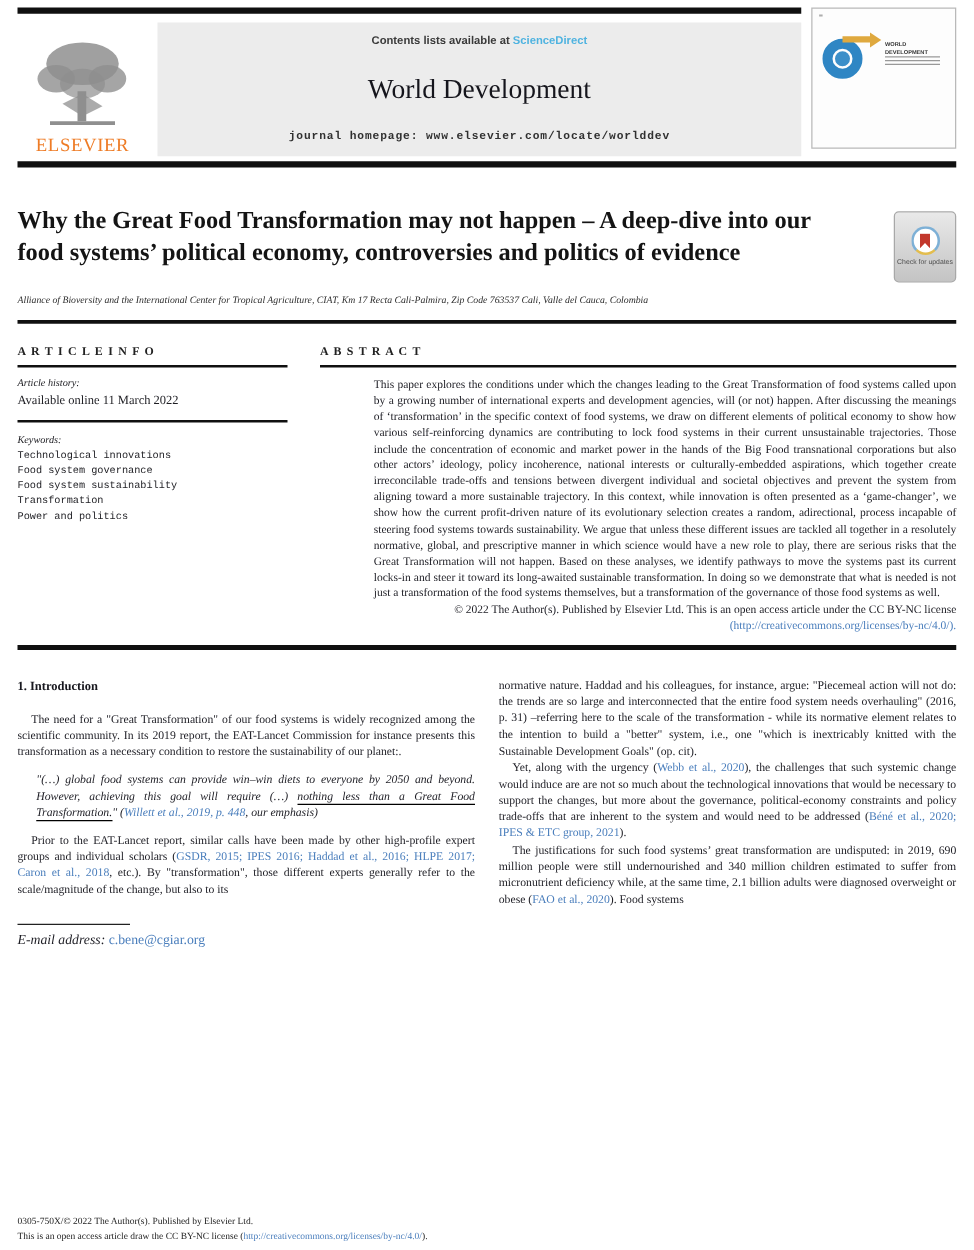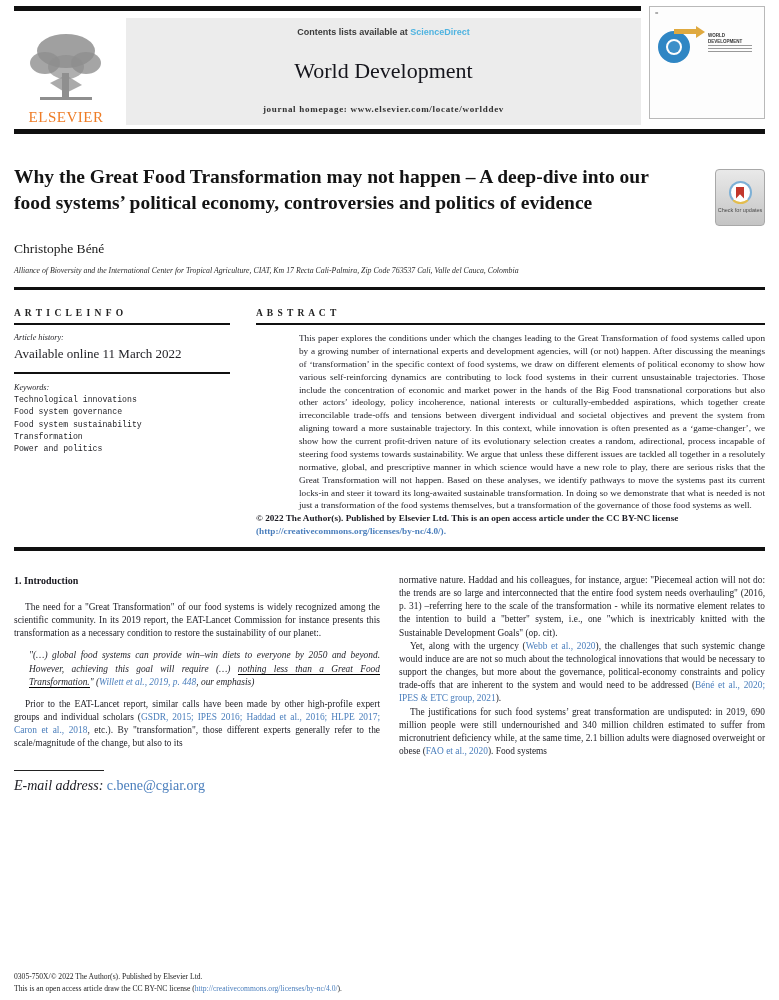--- a/index.html
+++ b/index.html
@@ -11,21 +11,21 @@
   .header-wrap { display:flex; gap:8px; padding-top:6px; }
   .header-left { flex:1; }
   .topbar { height:5px; background:#101010; }
   .header-row { display:flex; gap:8px; margin-top:7px; height:107px; }
   .logo-box { width:104px; display:flex; flex-direction:column; align-items:center; justify-content:flex-end; }
   .elsevier-text { color:#ee7c26; font-size:15px; letter-spacing:.5px; line-height:1; margin-top:1px; }
   .header-center { flex:1; background:#ececec; text-align:center; padding:9px 8px 11px; display:flex; flex-direction:column; justify-content:space-between; }
   .contents-line { font-family:"Liberation Sans",sans-serif; font-size:9px; font-weight:bold; color:#3a3a3a; }
   .sd-link { color:#4fb3e0; }
   .journal-title { font-size:22px; color:#15151c; }
-  .homepage-line { font-family:Liberation Serif, serif; font-size:9px; font-weight:bold; letter-spacing:.7px; color:#303030; }
+  .homepage-line { font-family:Liberation Mono, monospace; font-size:9px; font-weight:bold; letter-spacing:.7px; color:#303030; }
   .cover-box { width:116px; height:113px; border:1px solid #b9b9b9; background:#fdfdfd; position:relative; flex-shrink:0; }
   .cover-corner { position:absolute; top:3px; left:5px; font-size:6px; color:#666; line-height:1; }
   .cover-spiral { position:absolute; top:18px; left:6px; }
   .cover-title { position:absolute; top:26px; left:58px; width:50px; font-size:4.5px; font-weight:bold; color:#333; font-family:"Liberation Sans",sans-serif; line-height:1.4; }
   .cover-bars { position:absolute; top:38px; left:58px; width:44px; }
   .cover-bars div { height:1px; background:#999; margin-bottom:2px; }
   .rule-thick { height:5px; background:#101010; margin-top:4px; }
 
   
   .title-row { display:flex; margin-top:30px; }
@@ -38,42 +38,42 @@
   .affiliation { margin-top:9px; font-size:7.8px; font-style:italic; color:#2c2c2c; }
   .rule-mid { height:3px; background:#101010; margin-top:12px; }
 
   
   .meta { display:flex; margin-top:18px; }
   .info-col { width:216px; flex-shrink:0; }
   .abs-col { flex:1; margin-left:26px; }
   .sec-head { font-size:9.5px; font-weight:bold; color:#222; letter-spacing:1px; }
   .head-rule { height:2px; background:#101010; margin:5px 0 7px; }
   .info-label { font-size:8.2px; font-style:italic; line-height:1.5; }
-  .info-text { font-size:13px; line-height:1.5; }
+  .info-text { font-size:10px; line-height:1.5; }
   .info-rule { height:2px; background:#101010; margin:8px 0; }
   .keyword { font-size:8.2px; line-height:1.5;font-family:Liberation Mono, monospace; }
   .abstract-text { font-size:9.2px; line-height:1.4; text-align:justify; margin-top:1px; color:#1d1d24;margin-left:43px; }
-  .abstract-copy { font-size:9.2px; line-height:1.4; text-align:left; color:#1d1d24;font-weight:bold; }
+  .abstract-copy { font-size:9.2px; line-height:1.4; text-align:right; color:#1d1d24; }
   .abstract-copy .link { color:#4a7ebc; }
   .rule-mid2 { height:4px; background:#101010; margin-top:9px; }
 
   
   .body-cols { display:flex; gap:19px; margin-top:23px; }
   .col { width:366px; font-size:9.4px; line-height:1.4; text-align:justify; color:#1d1d24; }
   .sec1-head { font-weight:bold; font-size:10px; color:#17171e; margin-bottom:13px; text-align:left; }
   .para { text-indent:11px; }
   .para-noindent { text-indent:0; }
   .quote { margin:9px 0 9px 15px; font-style:italic; }
   .seg-u { border-bottom:1.7px solid #000; }
   .seg-cite { color:#4a7ebc; }
 
   
   .footnote { margin-top:19px; width:366px; }
   .fn-rule { width:90px; height:1.5px; background:#222; margin-bottom:5px; }
-  .fn-text { font-size:14px; }
+  .fn-text { font-size:11px; }
   .fn-label { font-style:italic; }
   .fn-email { color:#4a7ebc; }
   .footer { position:absolute; left:14px; bottom:5px; font-size:7.6px; line-height:1.6; color:#222; }
   .footer .link { color:#4a7ebc; }
 </style>
 </head>
 <body>
 
 <div class="page">
 
@@ -124,21 +124,20 @@
 
   <div class="title-row">
     <h1 class="article-title">Why the Great Food Transformation may not happen – A deep-dive into our food systems’ political economy, controversies and politics of evidence</h1>
     <div class="check-badge">
       <div class="cfu-circle">
         <div class="cfu-bookmark"></div>
       </div>
       <div class="cfu-text">Check for updates</div>
     </div>
   </div>
-  <div class="author-name">Christophe Béné</div>
   <div class="affiliation">Alliance of Bioversity and the International Center for Tropical Agriculture, CIAT, Km 17 Recta Cali-Palmira, Zip Code 763537 Cali, Valle del Cauca, Colombia</div>
   <div class="rule-mid"></div>
 
   <div class="meta">
     <div class="info-col">
       <div class="sec-head">A R T I C L E   I N F O</div>
       <div class="head-rule"></div>
       <div class="info-label">Article history:</div>
       <div class="info-text">Available online 11 March 2022</div>
       <div class="info-rule"></div>

